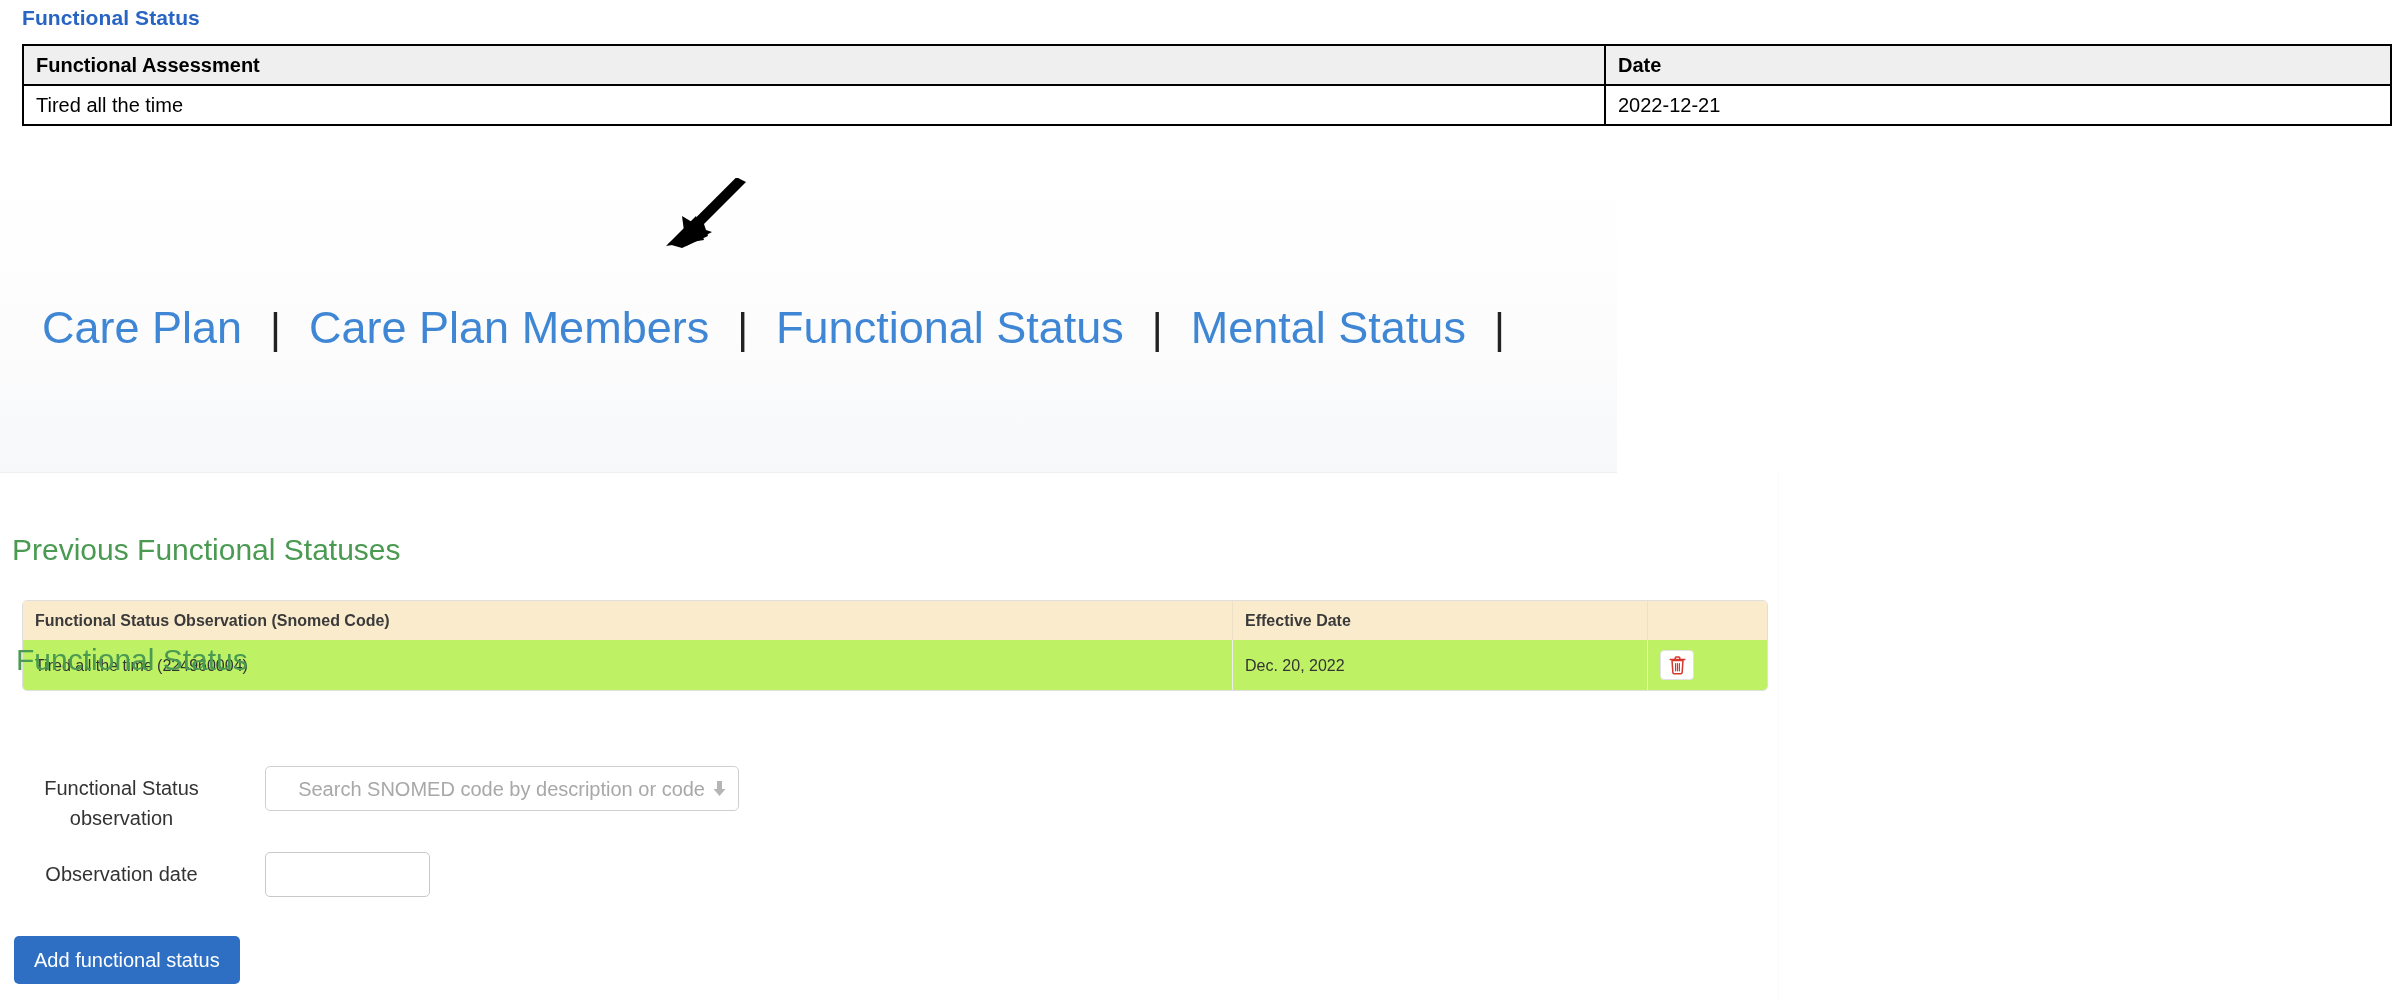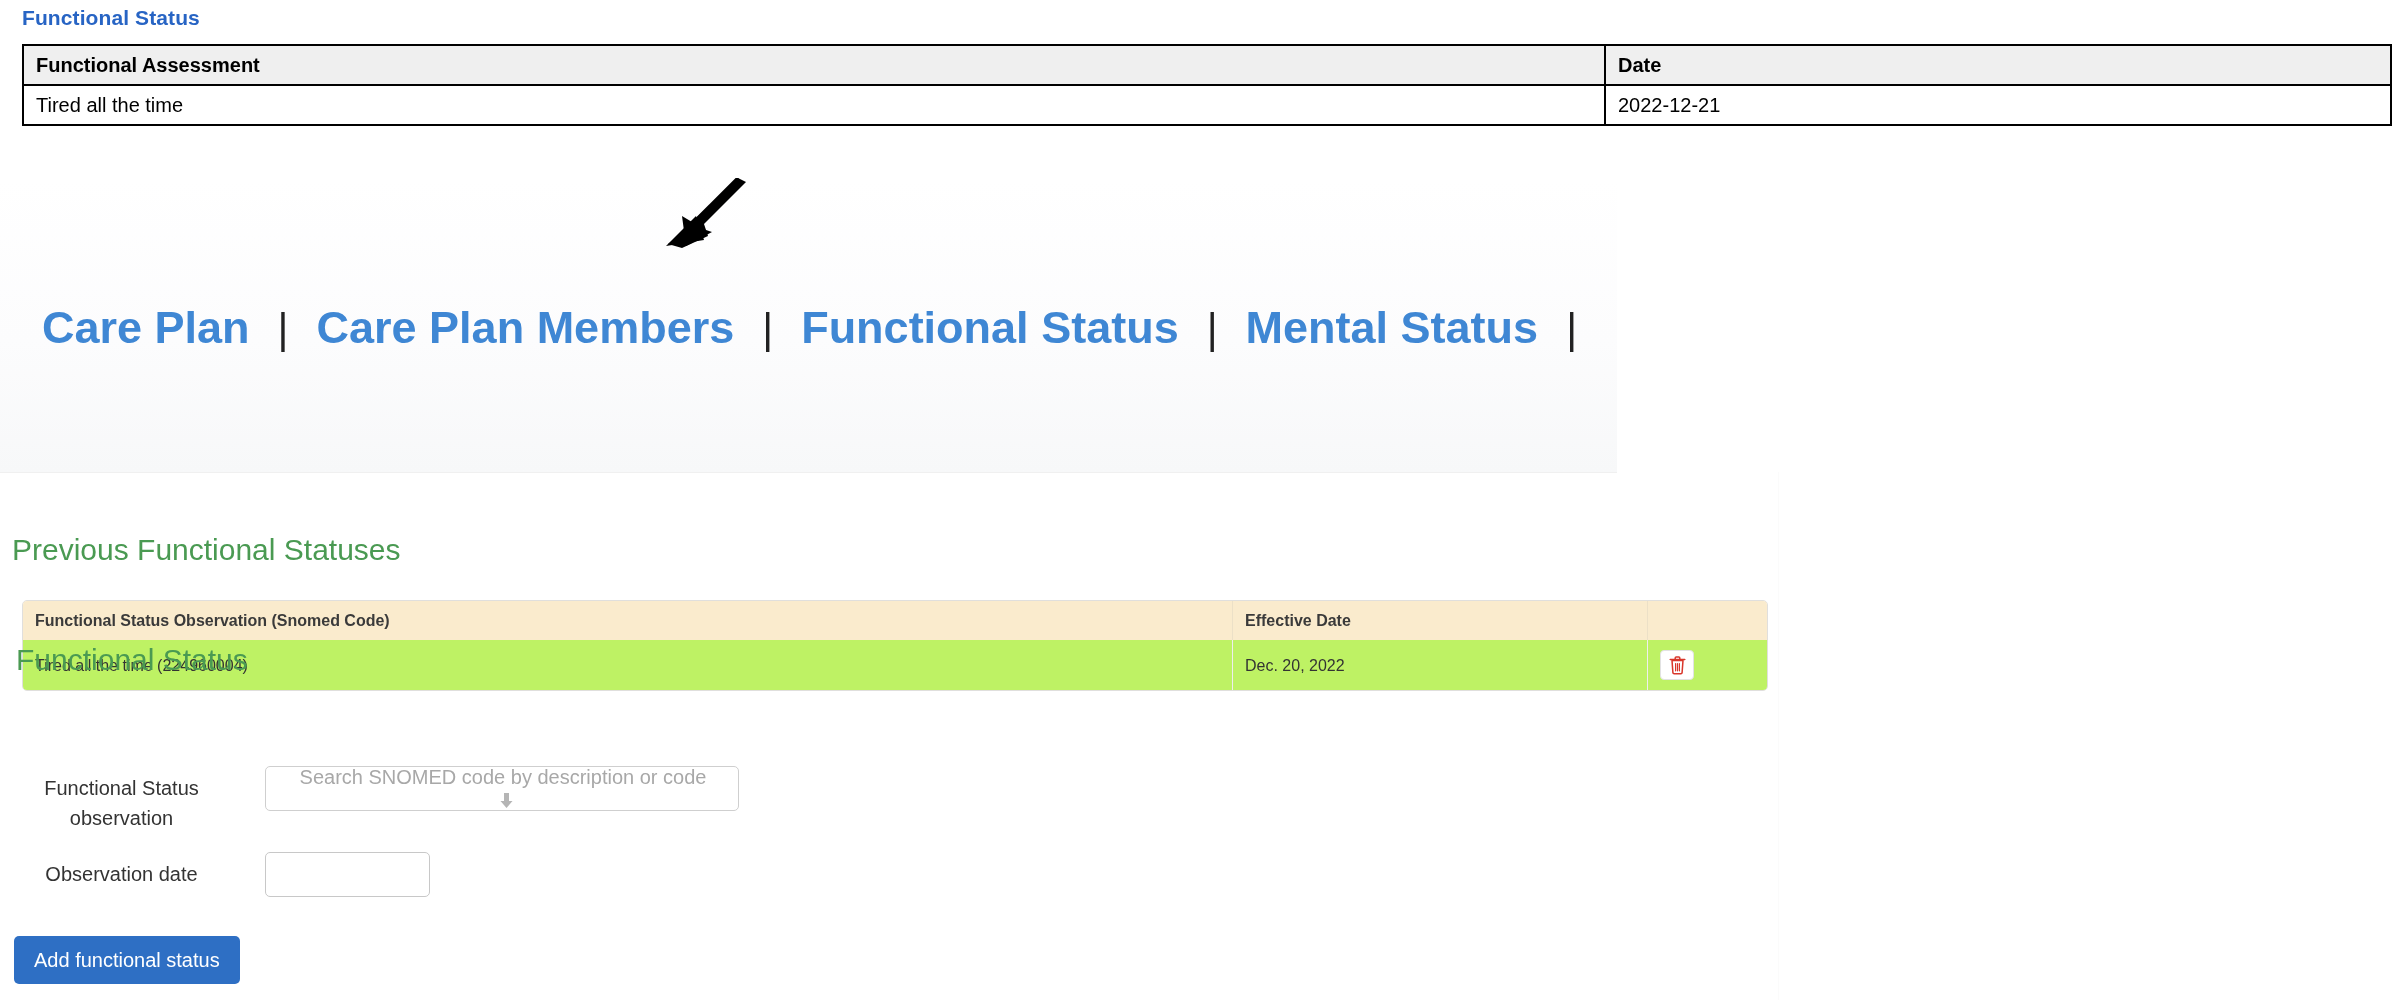--- a/index.html
+++ b/index.html
@@ -87,21 +87,20 @@
     align-items: baseline;
     font-size: 45px;
     line-height: 1;
     white-space: nowrap;
   }
   .opt-link {
     color: #3f87d4;
     text-decoration: none;
     padding: 0;
     cursor: pointer;
-    font-weight: bold;
   }
   .opt-sep {
     color: #222222;
     padding: 0 28px;
     font-size: 42px;
   }
 
   
   .arrow-annotation {
     position: absolute;
@@ -200,25 +199,24 @@
   }
 
   .select-box {
     width: 474px;
     height: 45px;
     border: 1px solid #cfcfcf;
     border-radius: 5px;
     background: #ffffff;
     display: flex;
     align-items: center;
-    justify-content: space-between;
+    justify-content: flex-end;
     padding: 0 10px 0 12px;
     box-sizing: border-box;
     cursor: pointer;
-    flex-direction: column;
   }
   .select-placeholder {
     font-size: 20px;
     color: #a8a8a8;
     line-height: 1;
     white-space: nowrap;
   }
   .select-arrow {
     flex: none;
     margin-left: 6px;

